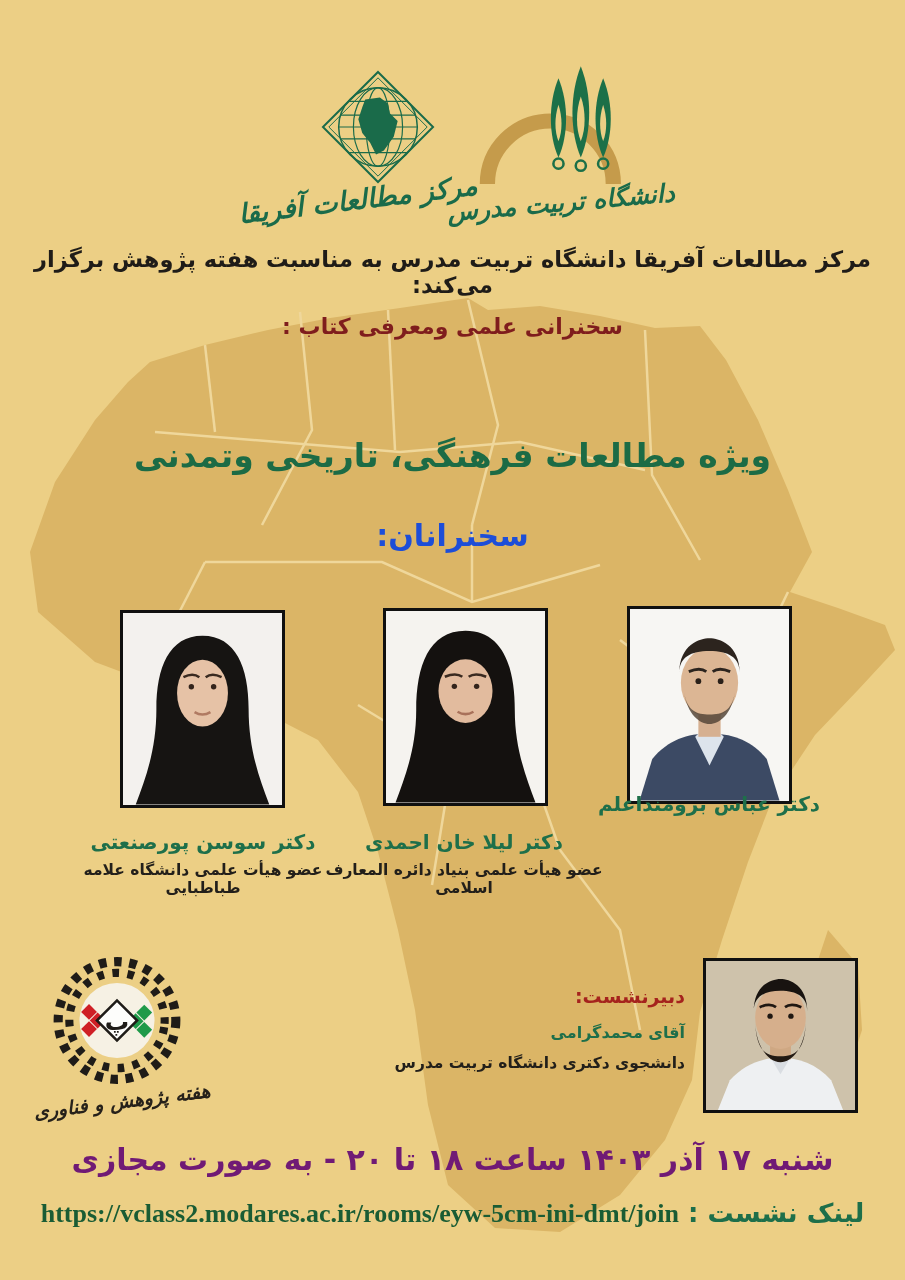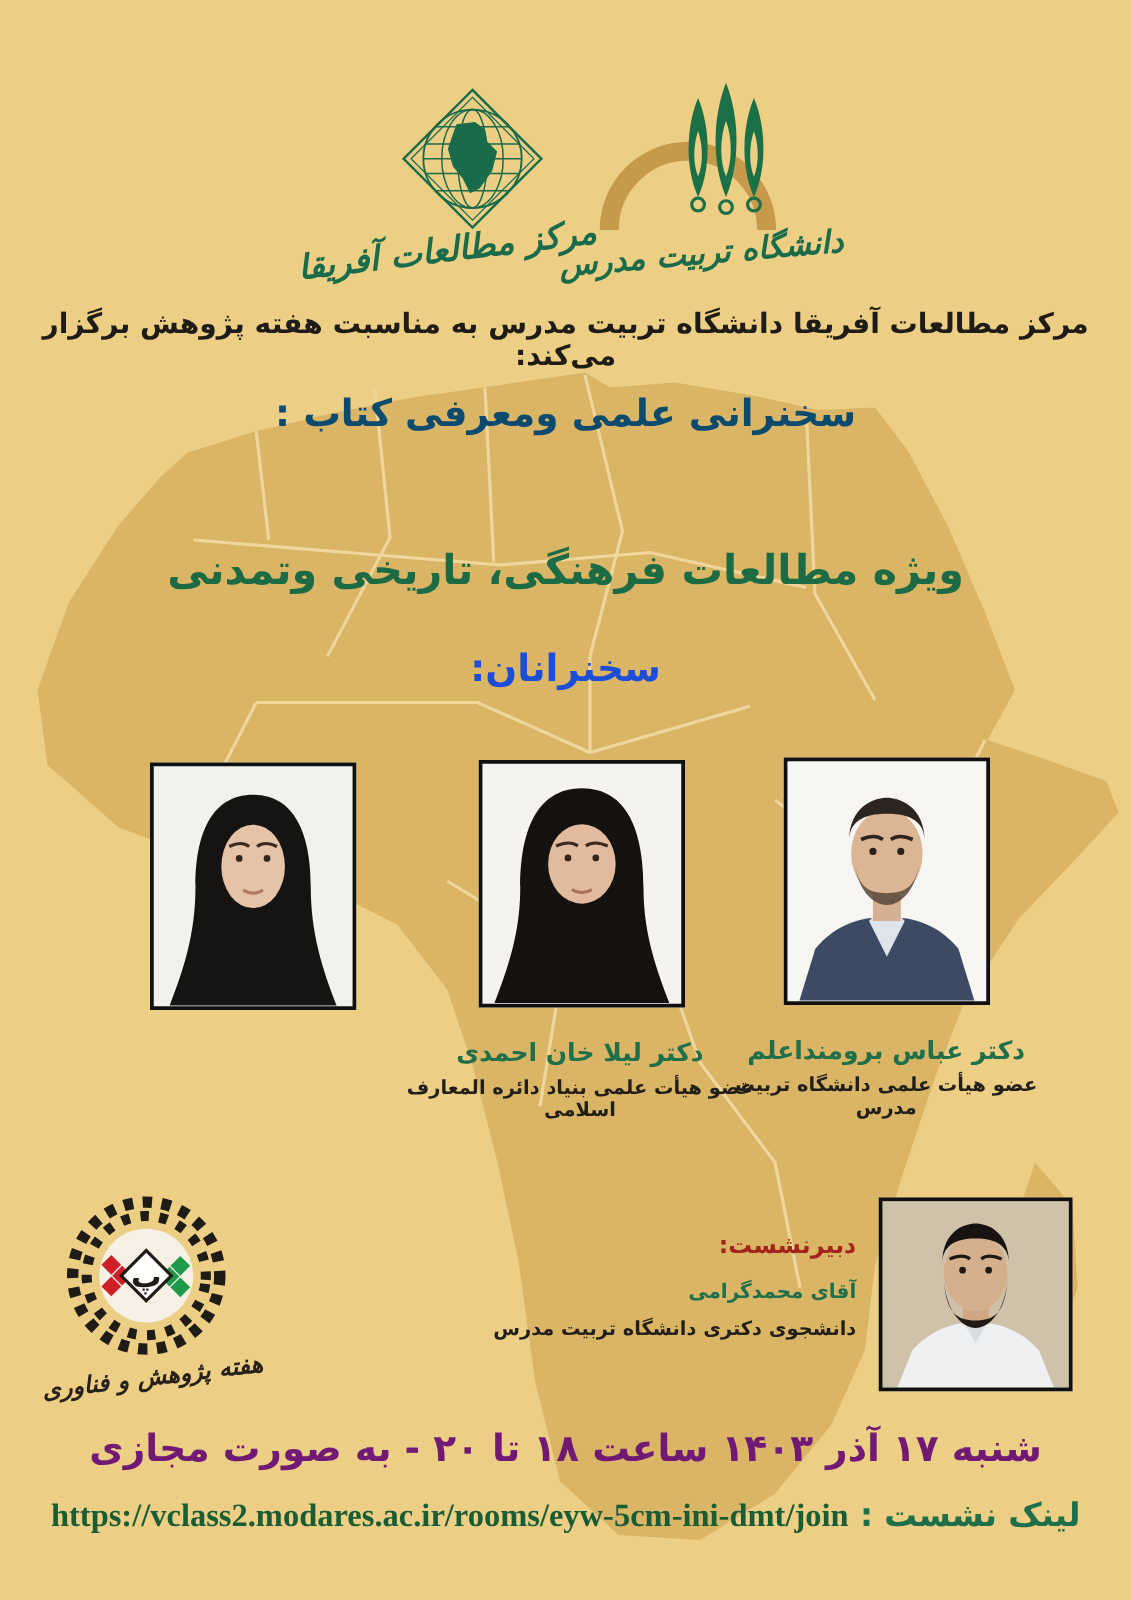--- a/index.html
+++ b/index.html
@@ -24,21 +24,21 @@
     color:#1a6b4a;font-weight:bold;font-style:italic;
     font-family:"DejaVu Serif","Liberation Serif",serif;
     white-space:nowrap;
   }
   .africa-logo-caption{left:238px;top:184px;width:240px;font-size:27px;transform:rotate(-7deg);text-align:center;}
   .tmu-logo-caption{left:450px;top:188px;width:225px;font-size:25px;transform:rotate(-5deg);text-align:center;}
 
   
   .line{left:0;width:905px;z-index:3;font-weight:bold;}
   .intro-line{top:246px;font-size:22.5px;color:#1f1c18;}
-  .kicker-line{top:314px;font-size:30px;color:#0c4a6e;}
+  .kicker-line{top:314px;font-size:22px;color:#7f1d1d;}
   .title-line1{top:370px;font-size:33px;color:#1c6b45;}
   .title-line2{top:436px;font-size:33px;color:#1c6b45;}
   .speakers-heading{top:518px;font-size:30px;color:#1d4ed8;}
 
   
   .photo-frame{
     z-index:3;width:165px;height:198px;
     border:3px solid #101010;background:#f5f3f0;
     box-sizing:border-box;overflow:hidden;
   }
@@ -174,27 +174,30 @@
       <rect x="43" y="64" width="14" height="16" fill="#d6b091"></rect>
       <ellipse cx="50" cy="46" rx="18" ry="22" fill="#dcb694"></ellipse>
       <path d="M31,40 C31,22 44,18 50,18 C56,18 69,22 69,40 C69,30 62,26 50,26 C38,26 31,30 31,40 Z" fill="#2c241e"></path>
       <path d="M34,52 C36,66 44,72 50,72 C56,72 64,66 66,52 C64,64 58,66 50,66 C42,66 36,64 34,52 Z" fill="#564638" opacity="0.85"></path>
       <path d="M37,39 Q44,36 48,39 M52,39 Q56,36 63,39" stroke="#2c241e" stroke-width="1.8" fill="none"></path>
       <circle cx="43" cy="45" r="1.8" fill="#2a2019"></circle>
         <circle cx="57" cy="45" r="1.8" fill="#2a2019"></circle>
     </svg>
   </div>
 
+  <div class="abs speaker-caption rtl" style="left:63px;top:830px;">
+    <div class="speaker-name">دکتر سوسن پورصنعتی</div>
+    <div class="speaker-affiliation">عضو هیأت علمی دانشگاه علامه طباطبایی</div>
+  </div>
   <div class="abs speaker-caption rtl" style="left:324px;top:830px;">
     <div class="speaker-name">دکتر لیلا خان احمدی</div>
     <div class="speaker-affiliation">عضو هیأت علمی بنیاد دائره المعارف اسلامی</div>
   </div>
-  <div class="abs speaker-caption rtl" style="left:569px;top:828px;">
+  <div class="abs speaker-caption rtl" style="left:569px;top:792px;">
     <div class="speaker-name">دکتر عباس برومنداعلم</div>
-    <div class="speaker-affiliation">عضو هیأت علمی دانشگاه تربیت مدرس</div>
   </div>
 
   <svg class="abs rw-logo" viewBox="0 0 140 140" aria-hidden="true">
     <circle cx="70" cy="70" r="58" fill="none" stroke="#1f1c18" stroke-width="9" stroke-dasharray="7.5 7.5"></circle>
     <circle cx="70" cy="70" r="47" fill="none" stroke="#1f1c18" stroke-width="8" stroke-dasharray="6.5 8.5" transform="rotate(8 70 70)"></circle>
     <circle cx="70" cy="70" r="37" fill="#f6f1e4"></circle>
     <g transform="rotate(45 70 70)">
       <rect x="78" y="40" width="11" height="11" fill="#1f9a49"></rect>
       <rect x="90" y="52" width="11" height="11" fill="#1f9a49"></rect>
       <rect x="78" y="52" width="11" height="11" fill="#1f9a49"></rect>

